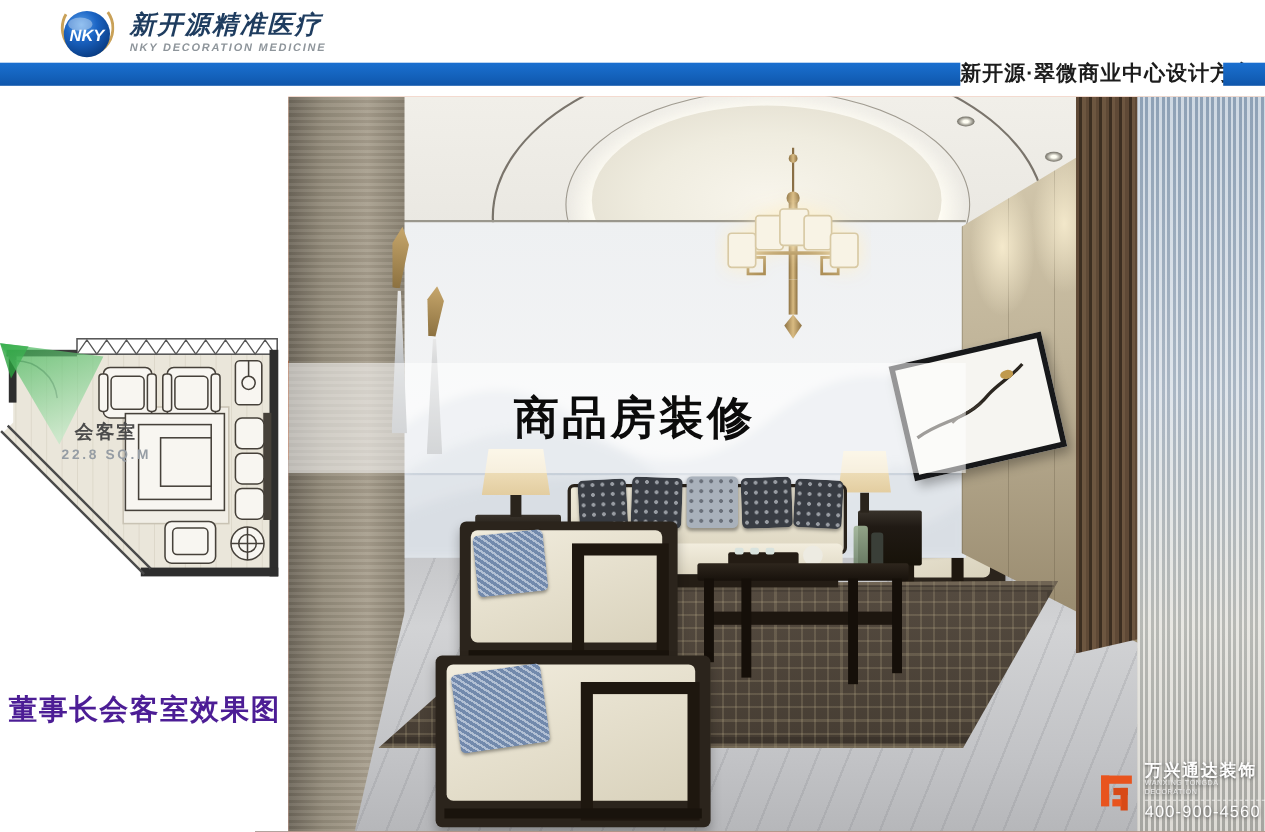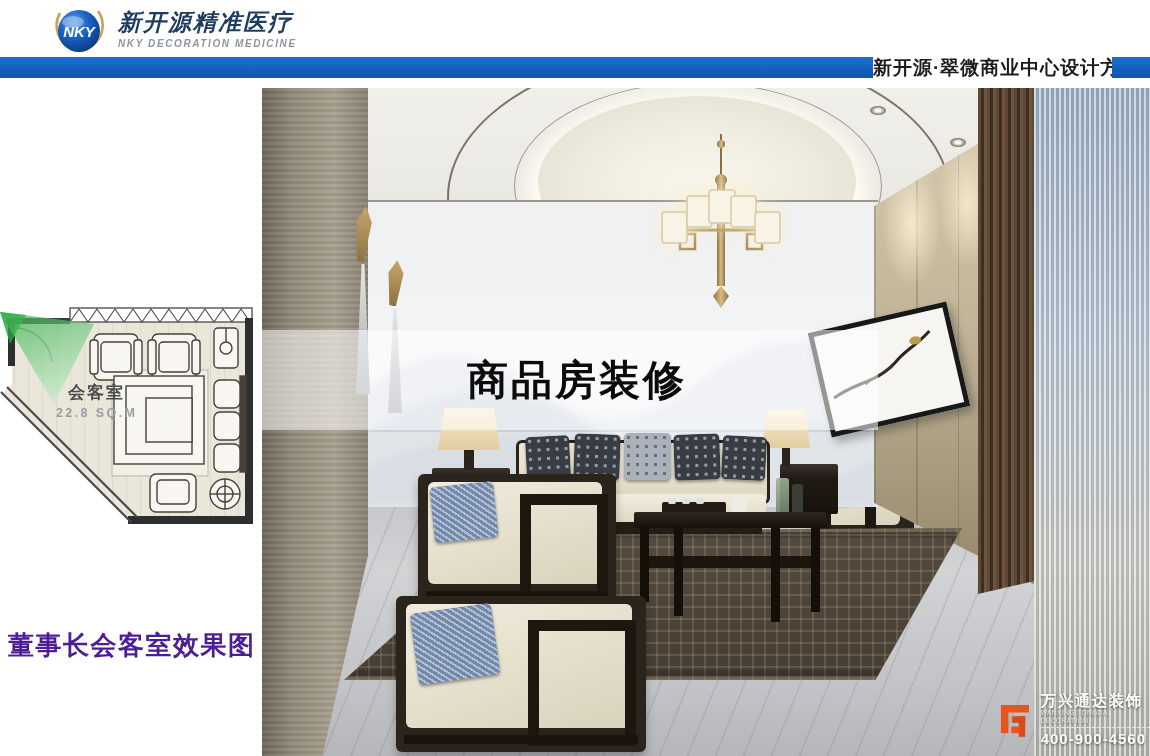--- a/index.html
+++ b/index.html
@@ -127,21 +127,21 @@
 
   .watermark{position:absolute;left:0;top:242px;width:616px;height:100px;z-index:30;
     background:rgba(255,255,255,.55);display:flex;align-items:center;justify-content:center;}
   .watermark span{font-size:41px;font-weight:900;color:#0b0b0b;letter-spacing:3px;padding-left:14px;}
 
   .vendor{position:absolute;left:738px;top:604px;z-index:40;display:flex;gap:7px;align-items:center;
     text-shadow:0 1px 3px rgba(0,0,0,.55);}
   .vendor-col{display:flex;flex-direction:column;}
   .vendor-cn{font-size:15.5px;font-weight:800;color:#fdfdfd;letter-spacing:1.5px;line-height:17px;}
   .vendor-en{font-size:6.5px;color:#e9e9e9;letter-spacing:.5px;line-height:8px;border-bottom:1px dashed rgba(255,255,255,.65);padding-bottom:2px;}
-  .vendor-phone{font-size:15px;font-weight:700;color:#fdfdfd;letter-spacing:1px;line-height:18px;margin-top:2px;}
+  .vendor-phone{font-size:15px;font-weight:400;color:#fdfdfd;letter-spacing:1px;line-height:18px;margin-top:2px;}
 </style>
 </head>
 <body>
 
 <div class="slide">
 
   <svg class="logo-sphere" viewBox="0 0 50 52">
     <defs>
       <radialGradient id="sphereG" cx="38%" cy="30%" r="75%">
         <stop offset="0%" stop-color="#5aa0e8"></stop>

